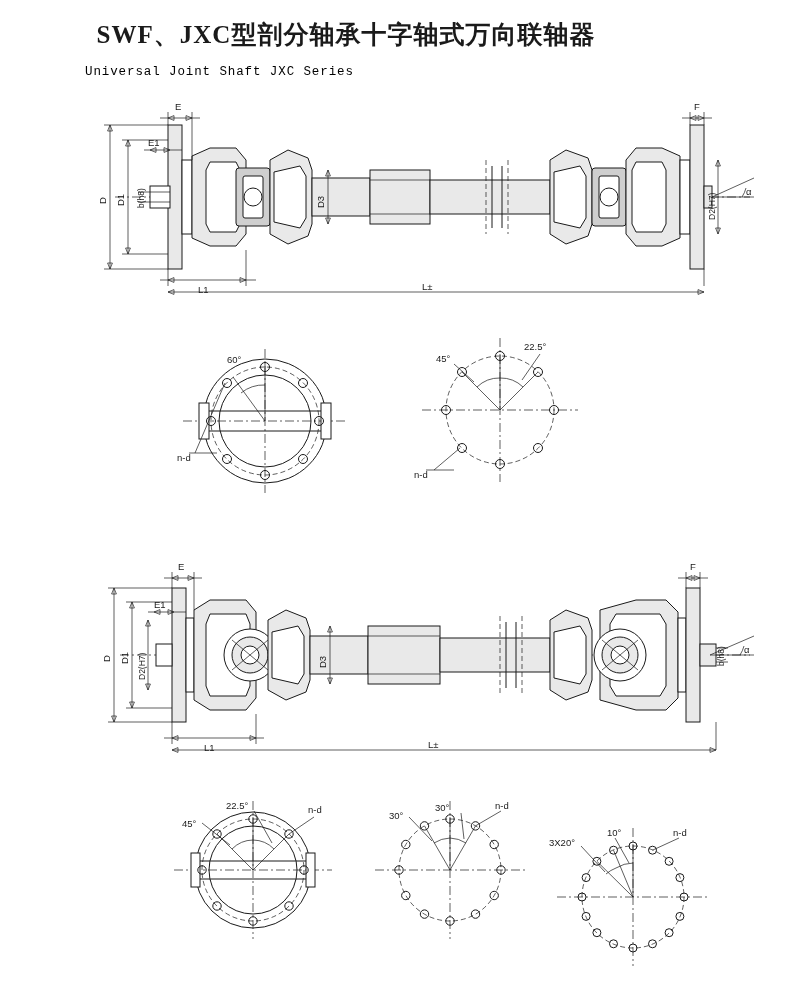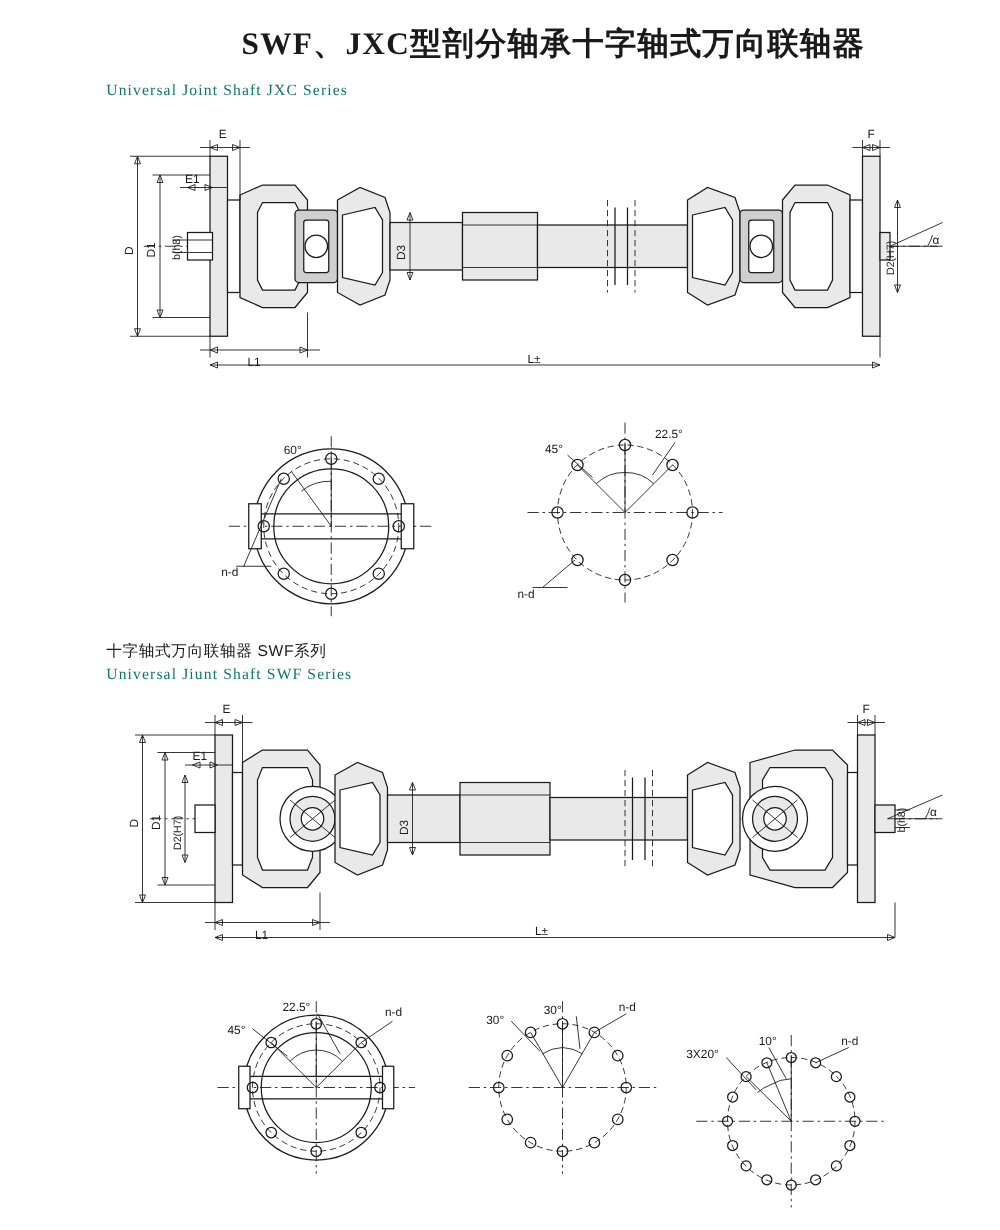--- a/index.html
+++ b/index.html
@@ -1,26 +1,26 @@
 <!DOCTYPE html>
 <html><head>
 <meta charset="utf-8">
 <style>
   html,body{margin:0;padding:0;background:#ffffff;}
   body{width:800px;height:984px;position:relative;font-family:"Liberation Sans",sans-serif;color:#1a1a1a;}
   .page{position:relative;width:800px;height:984px;overflow:hidden;}
 
   .title{
-    position:absolute;left:0;top:18px;width:692px;text-align:right;
+    position:absolute;left:0;top:18px;width:692px;text-align:center;
     font-family:"Liberation Serif",serif;font-weight:bold;font-size:25px;letter-spacing:1px;
   }
 
   .sec-label{position:absolute;font-size:12.5px;line-height:18px;}
   .sec-label .cn{font-family:"Liberation Sans",sans-serif;letter-spacing:.5px;}
-  .sec-label .en{font-family:Liberation Serif, serif;letter-spacing:.9px;color:#0f766e;}
+  .sec-label .en{font-family:Liberation Mono, monospace;letter-spacing:.9px;color:#000000;}
 
   .fig{position:absolute;}
   svg{display:block;overflow:visible;}
   .ln{stroke:#1a1a1a;fill:none;stroke-width:1;}
   .ln-thin{stroke:#1a1a1a;fill:none;stroke-width:.7;}
   .dash{stroke:#1a1a1a;fill:none;stroke-width:.7;stroke-dasharray:9 3 2 3;}
   .dash2{stroke:#1a1a1a;fill:none;stroke-width:.7;stroke-dasharray:5 3;}
   .fillg{fill:#e9e9e9;stroke:#1a1a1a;stroke-width:1;}
   .fillw{fill:#ffffff;stroke:#1a1a1a;stroke-width:1;}
   .filld{fill:#cfcfcf;stroke:#1a1a1a;stroke-width:1;}
@@ -179,24 +179,20 @@
       <path class="ln-thin" d="M112,50 L130,24"></path>
       <text x="114" y="20">22.5°</text>
       <path class="ln-thin" d="M64,52 L44,34"></path>
       <text x="26" y="32">45°</text>
       <path class="ln-thin" d="M50,118 L24,140"></path>
       <path class="ln-thin" d="M16,140 L44,140"></path>
       <text x="4" y="148">n-d</text>
     </svg>
   </div>
 
-  <div class="sec-label" style="left:85px;top:512px;">
-    <div class="cn">十字轴式万向联轴器 SWF系列</div>
-    <div class="en">Universal Jiunt Shaft SWF Series</div>
-  </div>
 
   <div class="fig" style="left:60px;top:558px;">
     <svg width="700" height="200" viewBox="0 0 700 200">
       <path class="dash" d="M60,97 L690,97"></path>
 
       <rect class="fillg" x="112" y="30" width="14" height="134"></rect>
       <rect class="fillw" x="126" y="60" width="8" height="74"></rect>
       <rect class="fillw" x="96" y="86" width="16" height="22"></rect>
 
       <path class="fillg" d="M134,52 L150,42 L186,42 L196,54 L196,140 L186,152 L150,152 L134,142 Z"></path>

